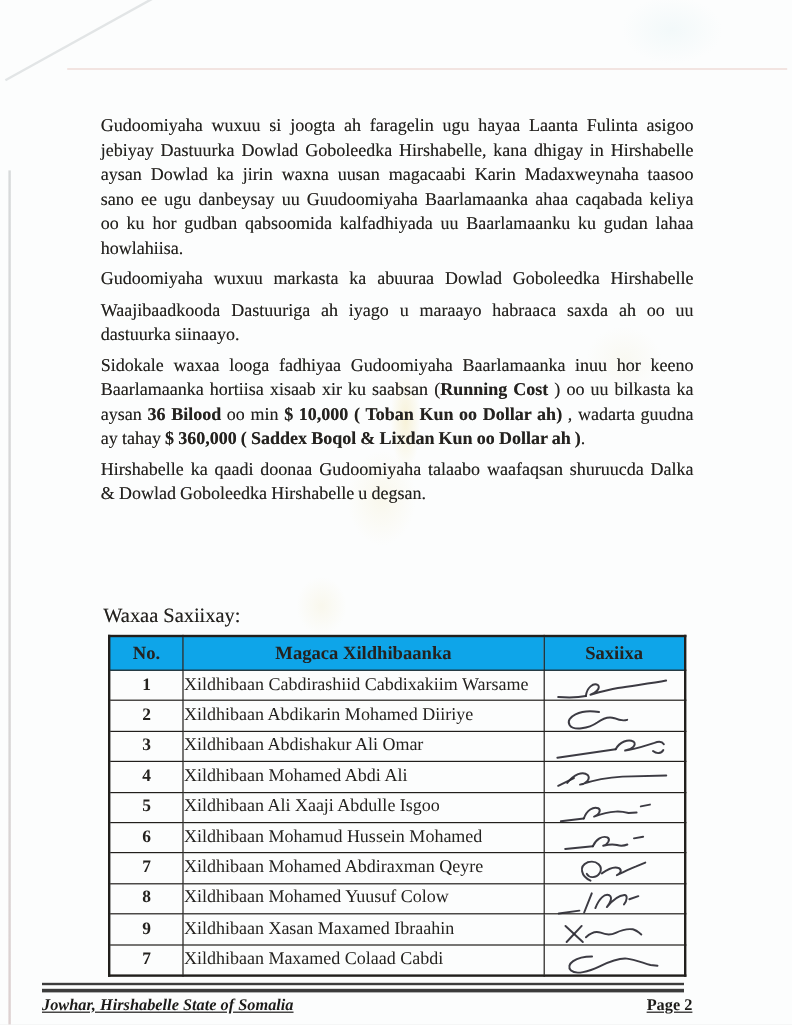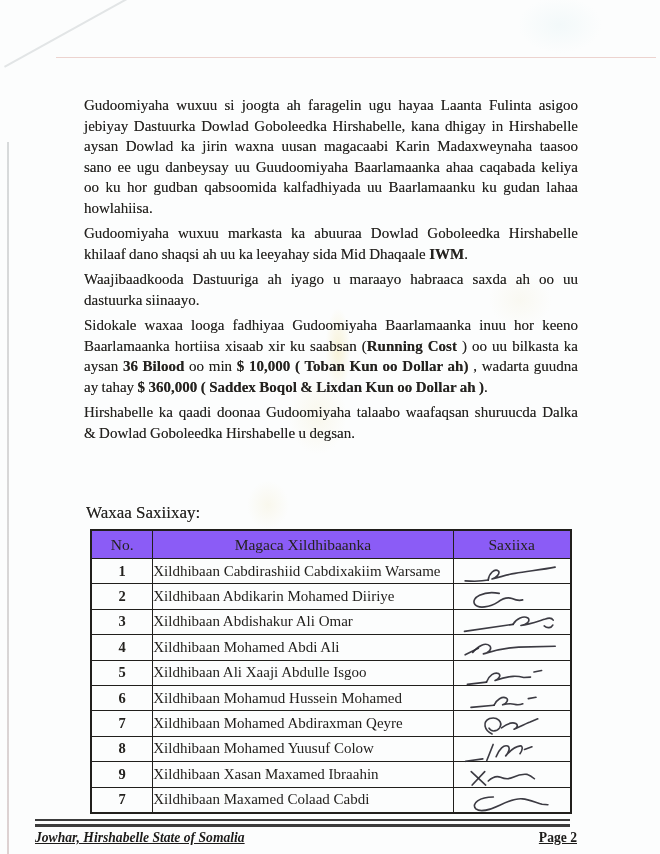--- a/index.html
+++ b/index.html
@@ -32,22 +32,22 @@
   .line { text-align:justify; text-align-last:justify; white-space:normal; }
   .line.last { text-align-last:left; }
   .b { font-weight:bold; }
   
   .sign-heading { position:absolute; left:86px; top:503px; font-size:17px; font-weight:normal;
     text-shadow:0 0 .4px rgba(40,38,34,.55); }
   table.signers { position:absolute; left:90px; top:529px; width:482px;
     border-collapse:collapse; table-layout:fixed;
     border:2.2px solid #211f1c; }
   table.signers th, table.signers td { border:1.6px solid #211f1c; padding:0; overflow:visible; }
-  table.signers th { height:27px; font-size:15.5px; font-weight:normal; text-align:center;
-    background:#8b5cf6; }
+  table.signers th { height:27px; font-size:15.5px; font-weight:bold; text-align:center;
+    background:#0ea5e9; }
   td.cell-no { width:60px; text-align:center; font-weight:bold; font-size:14.5px; height:24.4px; }
   td.cell-name { width:298px; font-size:15px; padding-left:10px; }
   td.cell-sig { width:116px; text-align:center; vertical-align:middle; }
   .sig-svg { display:block; margin:1px auto -2px auto; overflow:visible; }
   
   .footer-rule { position:absolute; left:35px; top:819px; width:535px; height:2.5px;
     border-top:2.5px solid #3c3c3c; border-bottom:3.5px solid #3c3c3c; }
   .footer-row { position:absolute; left:35px; top:830px; width:542px;
     display:flex; justify-content:space-between; align-items:baseline;
     font-size:13.6px; font-weight:bold; color:#1c1b19;text-decoration:underline; }
@@ -67,21 +67,20 @@
       <div class="para">
         <div class="line"><span>Gudoomiyaha wuxuu si joogta ah faragelin ugu hayaa Laanta Fulinta asigoo</span></div>
         <div class="line"><span>jebiyay Dastuurka Dowlad Goboleedka Hirshabelle,  kana dhigay in Hirshabelle</span></div>
         <div class="line"><span>aysan Dowlad ka jirin waxna uusan magacaabi Karin Madaxweynaha taasoo</span></div>
         <div class="line"><span>sano ee ugu danbeysay uu Guudoomiyaha Baarlamaanka ahaa caqabada keliya</span></div>
         <div class="line"><span>oo ku hor gudban qabsoomida kalfadhiyada uu Baarlamaanku ku gudan lahaa</span></div>
         <div class="line last"><span>howlahiisa.</span></div>
       </div>
       <div class="para">
         <div class="line"><span>Gudoomiyaha wuxuu markasta ka abuuraa Dowlad Goboleedka Hirshabelle</span></div>
-        <div class="line last"><span>khilaaf dano shaqsi ah uu ka leeyahay sida Mid Dhaqaale </span><span class="b">IWM</span><span>.</span></div>
       </div>
       <div class="para">
         <div class="line"><span>Waajibaadkooda Dastuuriga ah iyago u maraayo habraaca saxda ah oo uu</span></div>
         <div class="line last"><span>dastuurka siinaayo.</span></div>
       </div>
       <div class="para">
         <div class="line"><span>Sidokale waxaa looga fadhiyaa Gudoomiyaha Baarlamaanka inuu hor keeno</span></div>
         <div class="line"><span>Baarlamaanka hortiisa xisaab xir ku saabsan (</span><span class="b">Running Cost</span><span> ) oo uu  bilkasta ka</span></div>
         <div class="line"><span>aysan </span><span class="b">36 Bilood</span><span> oo min </span><span class="b">$ 10,000 ( Toban Kun oo Dollar ah)</span><span> , wadarta guudna</span></div>
         <div class="line last"><span>ay tahay </span><span class="b">$ 360,000</span><span>    </span><span class="b">( Saddex Boqol &amp; Lixdan Kun oo Dollar ah )</span><span>.</span></div>

